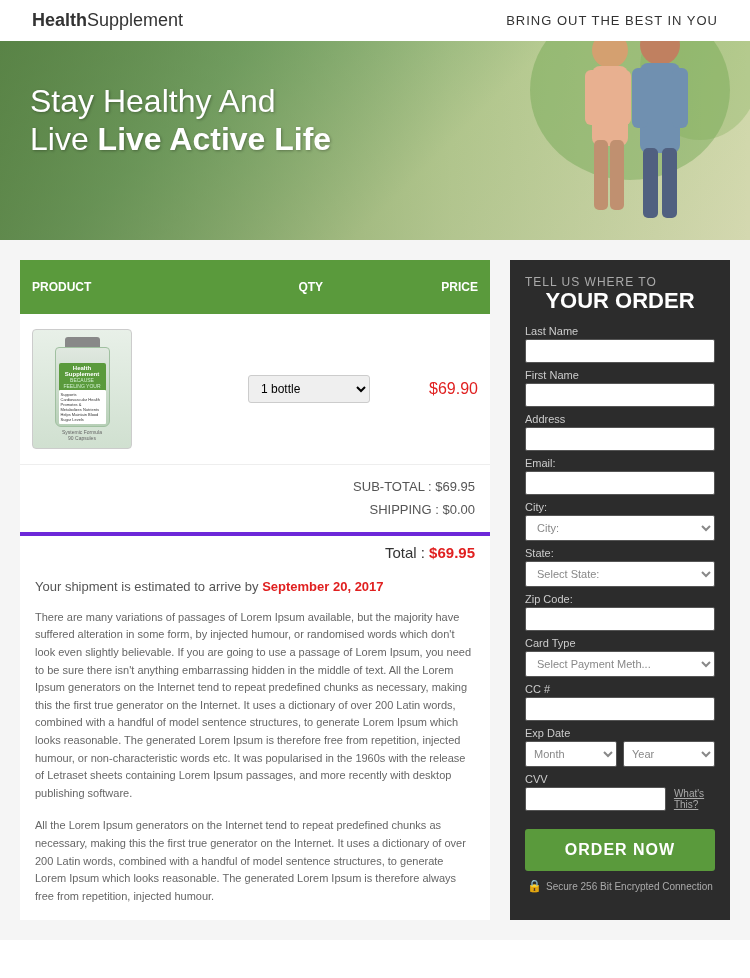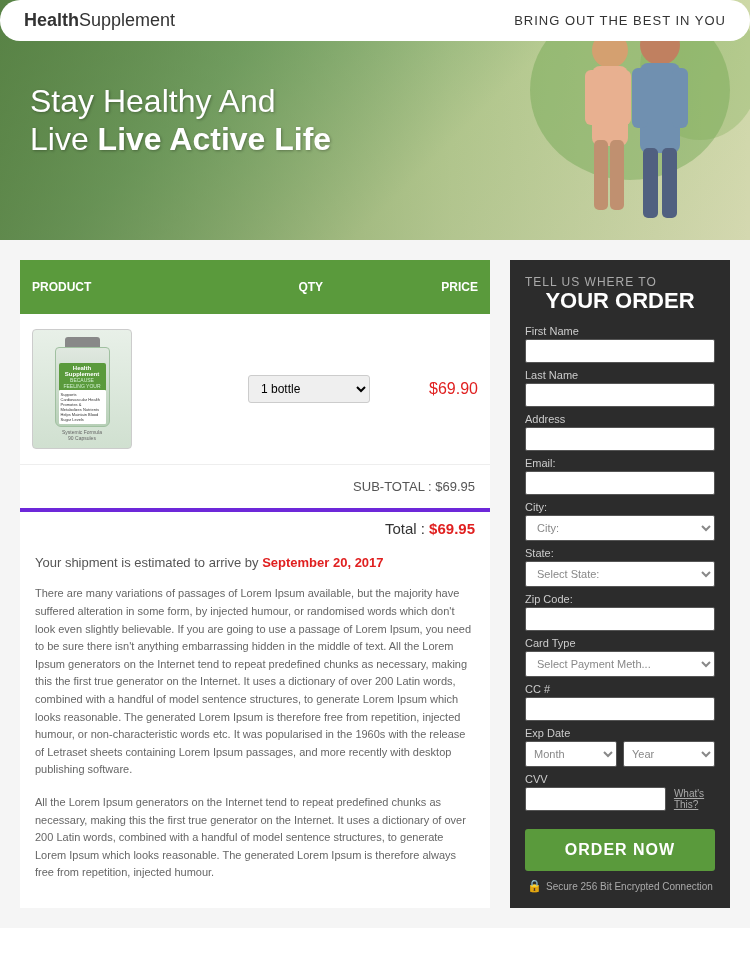--- a/index.html
+++ b/index.html
@@ -3,26 +3,25 @@
   <meta charset="utf-8">
   <style>
     * { box-sizing: border-box; margin: 0; padding: 0; }
     body { font-family: Arial, sans-serif; font-size: 13px; color: #333; background: #fff; width: 750px; }
 
     
     .header {
       display: flex;
       justify-content: space-between;
       align-items: center;
-      padding: 10px 24px;
+      padding: 10px 32px;
       background: #fff;
       position: absolute;
       top: 0; left: 0; right: 0;
       z-index: 10;
-      border-radius: 20px;
     }
     .header-logo { font-size: 18px; font-weight: 400; color: #333; }
     .header-logo strong { font-weight: 800; }
     .header-tagline { font-size: 13px; color: #333; text-transform: uppercase; letter-spacing: 1px; }
 
     
     .hero {
       position: relative;
       height: 240px;
       background: linear-gradient(135deg, #6a9a5a 0%, #8ab87a 30%, #c8d8a0 60%, #d4d8b0 100%);
@@ -409,20 +408,24 @@
       </div>
 
       <div class="price-cell">$69.90</div>
     </div>
 
     <div class="subtotals">
       <div>
         <span>SUB-TOTAL :</span>
         <span>$69.95</span>
       </div>
+      <div>
+        <span>SHIPPING :</span>
+        <span>$0.00</span>
+      </div>
     </div>
 
     <div class="total-line">
       <span>Total :</span>
       <strong>$69.95</strong>
     </div>
 
     <div class="shipment-date">
       <span>Your shipment is estimated to arrive by</span>
       <strong>September 20, 2017</strong>
@@ -430,26 +433,26 @@
 
     <div class="lorem-text">There are many variations of passages of Lorem Ipsum available, but the majority have suffered alteration in some form, by injected humour, or randomised words which don't look even slightly believable. If you are going to use a passage of Lorem Ipsum, you need to be sure there isn't anything embarrassing hidden in the middle of text. All the Lorem Ipsum generators on the Internet tend to repeat predefined chunks as necessary, making this the first true generator on the Internet. It uses a dictionary of over 200 Latin words, combined with a handful of model sentence structures, to generate Lorem Ipsum which looks reasonable. The generated Lorem Ipsum is therefore free from repetition, injected humour, or non-characteristic words etc. It was popularised in the 1960s with the release of Letraset sheets containing Lorem Ipsum passages, and more recently with desktop publishing software.</div>
     <div class="lorem-text">All the Lorem Ipsum generators on the Internet tend to repeat predefined chunks as necessary, making this the first true generator on the Internet. It uses a dictionary of over 200 Latin words, combined with a handful of model sentence structures, to generate Lorem Ipsum which looks reasonable. The generated Lorem Ipsum is therefore always free from repetition, injected humour.</div>
   </div>
 
   <div class="right-panel">
     <div class="order-header-sub">TELL US WHERE TO</div>
     <div class="order-header-main">YOUR ORDER</div>
 
     <div class="form-row">
+      <label>Last Name</label>
+      <input type="text" style="">
+    </div>
+
+    <div class="form-row">
       <label>First Name</label>
-      <input type="text" style="">
-    </div>
-
-    <div class="form-row">
-      <label>Last Name</label>
       <input type="text" style="">
     </div>
 
     <div class="form-row">
       <label>Address</label>
       <input type="text" style="">
     </div>
 
     <div class="form-row">
       <label>Email:</label>

